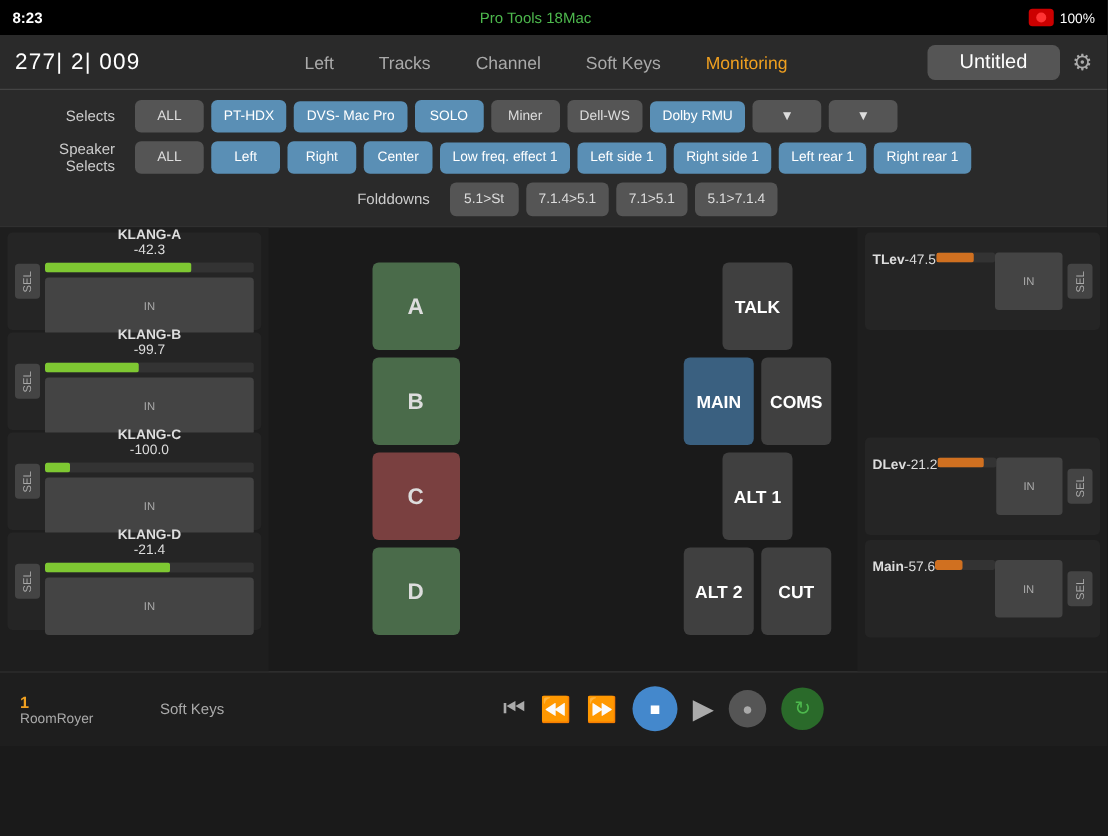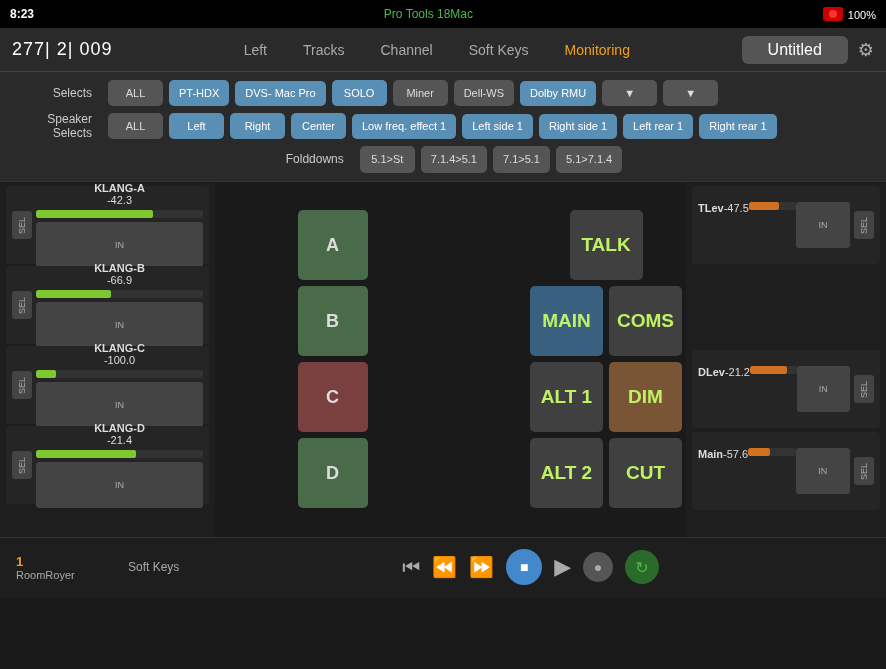--- a/index.html
+++ b/index.html
@@ -232,28 +232,28 @@
     .right-controls {
       width: 160px;
       display: flex;
       flex-direction: column;
       align-items: center;
       justify-content: center;
       gap: 6px;
       padding: 8px;
     }
     .ctrl-action-btn {
-      width: 73px;
+      width: 56px;
       height: 70px;
       border: none;
       border-radius: 5px;
-      font-size: 19px;
+      font-size: 14px;
       font-weight: 600;
       cursor: pointer;
-      color: #bef264;
+      color: #ffffff;
       background: #404040;
     }
     .ctrl-action-btn.blue { background: #3a6080; }
     .ctrl-action-btn.brown { background: #7a5535; }
     .ctrl-action-row {
       display: flex;
       gap: 6px;
     }
 
     
@@ -434,21 +434,21 @@
           <div class="fader-fill" style="width:70%"></div>
         </div>
         <button class="ch-in-btn">IN</button>
       </div>
     </div>
 
     <div class="channel-strip">
       <button class="ch-sel-btn">SEL</button>
       <div class="ch-info">
         <span class="ch-name">KLANG-B</span>
-        <span class="ch-value">-66.9</span>
+        <span class="ch-value">-99.7</span>
         <div class="fader-bar">
           <div class="fader-fill" style="width:45%"></div>
         </div>
         <button class="ch-in-btn">IN</button>
       </div>
     </div>
 
     <div class="channel-strip">
       <button class="ch-sel-btn">SEL</button>
       <div class="ch-info">
@@ -494,21 +494,20 @@
       <button class="ctrl-action-btn">TALK</button>
     </div>
 
     <div class="ctrl-action-row">
       <button class="ctrl-action-btn blue">MAIN</button>
       <button class="ctrl-action-btn">COMS</button>
     </div>
 
     <div class="ctrl-action-row">
       <button class="ctrl-action-btn">ALT 1</button>
-      <button class="ctrl-action-btn brown">DIM</button>
     </div>
 
     <div class="ctrl-action-row">
       <button class="ctrl-action-btn">ALT 2</button>
       <button class="ctrl-action-btn">CUT</button>
     </div>
   </div>
 
   <div class="right-channels">
 

